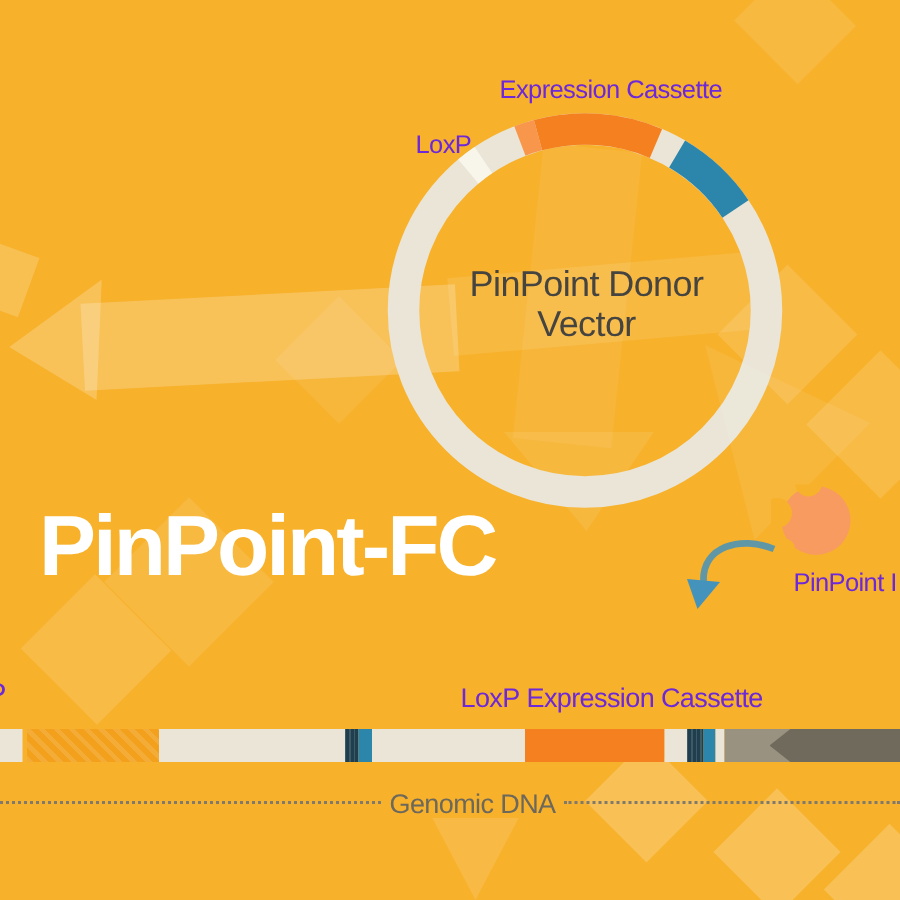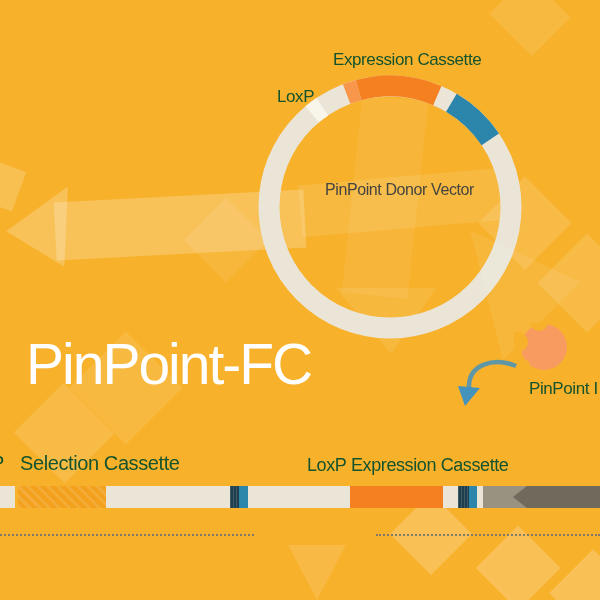--- a/index.html
+++ b/index.html
@@ -3,32 +3,32 @@
 <meta charset="utf-8">
 <style>
   html,body{margin:0;padding:0;}
   .stage{
     position:relative;width:600px;height:600px;overflow:hidden;
     font-family:"Liberation Sans","DejaVu Sans",sans-serif;
   }
   .wm{position:absolute;pointer-events:none;}
   .diamond{transform:rotate(45deg);}
   .label{
-    position:absolute;color:#14532d;letter-spacing:-0.4px;
+    position:absolute;color:#6d28d9;letter-spacing:-0.4px;
     white-space:nowrap;font-size:17px;
   }
   .label-lg{font-size:20px;}
   .label-md{font-size:18px;}
   .title-line{
-    position:absolute;color:#FFFFFF;font-weight:normal;
+    position:absolute;color:#FFFFFF;font-weight:bold;
     font-size:57px;letter-spacing:-2px;white-space:nowrap;line-height:1;
   }
   .center-label{
     position:absolute;left:308px;top:176px;width:166px;
-    text-align:right;color:#454440;font-size:16px;line-height:27px;
+    text-align:center;color:#454440;font-size:24px;line-height:27px;
     letter-spacing:-0.4px;font-weight:500;
   }
   #ring-svg,#blob-svg,#arrow-svg{position:absolute;}
   #dna-bar{position:absolute;left:0;top:486px;width:600px;height:22px;}
   #dna-bar .seg{position:absolute;top:0;height:22px;}
   #dna-bar .seg.hatch{
     background-image:repeating-linear-gradient(45deg,rgba(255,255,255,0.12) 0 3px,rgba(0,0,0,0) 3px 7px);
   }
   #dna-bar .seg.dotted{
     background-image:repeating-linear-gradient(90deg,rgba(255,255,255,0.14) 0 1px,rgba(0,0,0,0) 1px 3px);
@@ -87,36 +87,36 @@
     <circle cx="9" cy="43" r="7" fill="#F7B12B"></circle>
   </svg>
 
   <svg id="arrow-svg" width="72" height="62" viewBox="0 0 72 62" style="left:452px;top:356px;">
     <path d="M 64 10 C 42 1 16 8 17 32" fill="none" stroke-width="4.5" opacity="0.85" stroke="#4493BC"></path>
     <polygon points="6,30 28,32 13,50" fill="#4493BC"></polygon>
   </svg>
   <div class="label" style="left:529px;top:379px;">PinPoint I</div>
 
   <div class="label-lg label" style="left:-9px;top:452px;">P</div>
-  <div class="label-lg label" style="left:20px;top:452px;">Selection Cassette</div>
   <div class="label-md label" style="left:307px;top:455px;">LoxP</div>
   <div class="label-md label" style="left:351px;top:455px;">Expression Cassette</div>
 
   <div id="dna-bar">
       <div class="seg" style="left: 0px; width: 15px; background-color: rgb(234, 229, 214);"></div>
       <div class="seg hatch" style="left: 18px; width: 88px; background-color: rgb(243, 161, 28);"></div>
       <div class="seg" style="left: 106px; width: 124px; background-color: rgb(234, 229, 214);"></div>
       <div class="seg dotted" style="left: 230px; width: 9px; background-color: rgb(31, 63, 78);"></div>
       <div class="seg" style="left: 239px; width: 9px; background-color: rgb(44, 133, 171);"></div>
       <div class="seg" style="left: 248px; width: 102px; background-color: rgb(234, 229, 214);"></div>
       <div class="seg" style="left: 350px; width: 93px; background-color: rgb(245, 128, 31);"></div>
       <div class="seg" style="left: 443px; width: 15px; background-color: rgb(234, 229, 214);"></div>
       <div class="seg dotted" style="left: 458px; width: 11px; background-color: rgb(31, 63, 78);"></div>
       <div class="seg" style="left: 469px; width: 8px; background-color: rgb(44, 133, 171);"></div>
       <div class="seg" style="left: 477px; width: 6px; background-color: rgb(234, 229, 214);"></div>
       <div class="seg" style="left: 483px; width: 117px; background-color: rgb(154, 146, 128);"></div>
     </div>
   <div class="gray-arrow" style="background-color: rgb(111, 106, 92);"></div>
 
   <div class="dotline" style="left:0;width:254px;"></div>
+  <div class="genomic-label">Genomic DNA</div>
   <div class="dotline" style="left:376px;width:224px;"></div>
 
 </div>
 
 </body></html>

